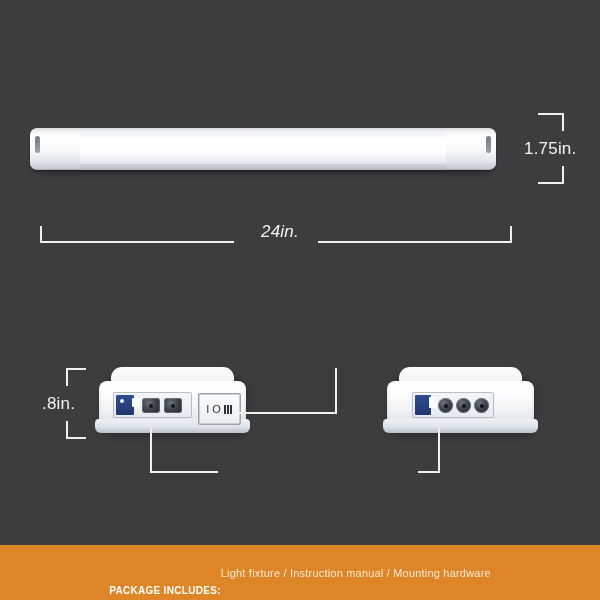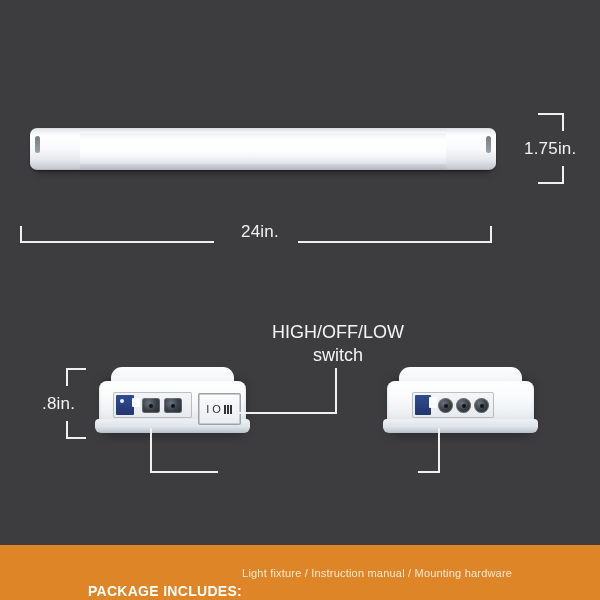--- a/index.html
+++ b/index.html
@@ -111,21 +111,21 @@
   
   #dim-height { position: absolute; left: 524px; top: 113px; width: 56px; height: 72px; }
   #dim-height .txt {
     position: absolute;
     left: 0; top: 26px;
     font-size: 17px;
     color: #f2f2f2;
   }
 
   
-  #dim-width { position: absolute; left: 20px; top: 222px; width: 474px; height: 30px; }
+  #dim-width { position: absolute; left: 40px; top: 222px; width: 474px; height: 30px; font-style: italic; }
   #dim-width .dim-label {
     position: absolute;
     left: 221px;
     top: 0px;
     font-size: 17px;
   }
 
   
   #dim-depth { position: absolute; left: 42px; top: 368px; width: 46px; height: 72px; }
   #dim-depth .txt {
@@ -264,21 +264,21 @@
     left: 0; top: 545px;
     width: 600px; height: 55px;
     background: #dd8527;
     display: flex;
     align-items: center;
     justify-content: center;
   }
   #banner .pkg-strong {
     color: #ffffff;
     font-weight: bold;
-    font-size: 14px;
+    font-size: 10px;
     letter-spacing: 0.3px;
     margin-top: 36px;
   }
   #banner .pkg-list {
     color: #fbe9d3;
     font-weight: 400;
     font-size: 11px;
     letter-spacing: 0.2px;
   }
 </style>
@@ -363,24 +363,20 @@
       <div class="jack round" style="left:44px; top:6px; width:15px; height:15px;"></div>
       <div class="jack round" style="left:62px; top:6px; width:15px; height:15px;"></div>
     </div>
   </div>
 
   <div>
     <div class="rule-h" style="left:239px; top:412px; width:98px;"></div>
     <div class="rule-v" style="left:335px; top:368px; height:46px;"></div>
   </div>
 
-  <div id="label-switch">
-    <div>HIGH/OFF/LOW</div>
-    <div>switch</div>
-  </div>
 
   <div>
 
     <div class="rule-v" style="left:150px; top:428px; height:45px;"></div>
     <div class="rule-h" style="left:150px; top:471px; width:68px;"></div>
 
     <div class="rule-v" style="left:438px; top:428px; height:45px;"></div>
     <div class="rule-h" style="left:418px; top:471px; width:22px;"></div>
   </div>
 

